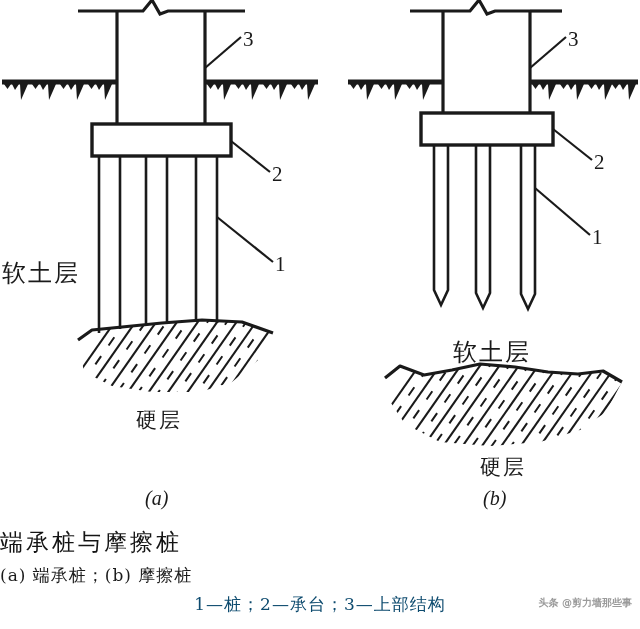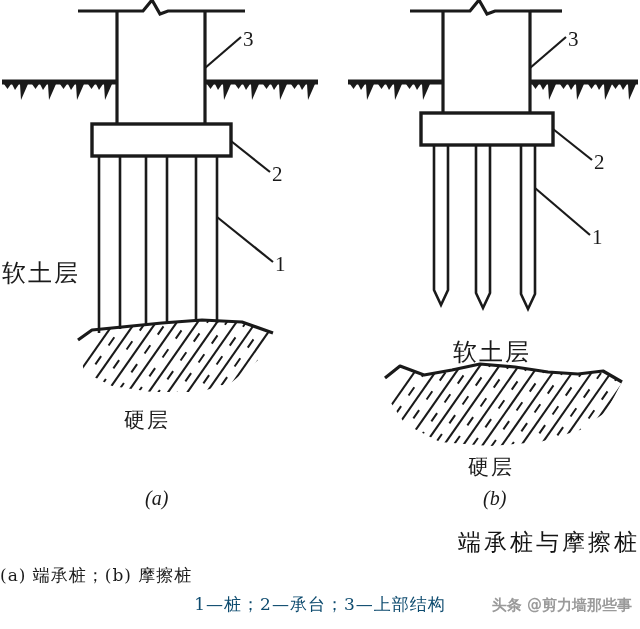--- a/index.html
+++ b/index.html
@@ -38,26 +38,26 @@
   }
   .sub-label {
     position: absolute;
     font-family: "Liberation Serif", "DejaVu Serif", serif;
     font-style: italic;
     color: #1a1a1a;
     font-size: 20px;
     white-space: nowrap;
   }
   .soil-label { font-size: 24px; }
-  .hard-label { font-size: 21px; }
+  .hard-label { font-size: 21px; margin-left: 12px; }
   #caption-title {
     position: absolute;
     left: 0; top: 527px;
     width: 640px;
-    text-align: right;
+    text-align: left;
     font-family: "DejaVu Serif", "Liberation Serif", serif;
     font-size: 23px;
     color: #141414;
     letter-spacing: 3px;
   }
   #caption-parts {
     position: absolute;
     left: 0; top: 564px;
     width: 640px;
     text-align: left;
@@ -74,21 +74,21 @@
     font-family: "DejaVu Serif", "Liberation Serif", serif;
     font-size: 17px;
     color: #0c4a6e;
     letter-spacing: 1px;
   }
   #watermark {
     position: absolute;
     right: 8px;
     top: 596px;
     font-family: "DejaVu Sans", "Liberation Sans", sans-serif;
-    font-size: 15px;
+    font-size: 10px;
     font-weight: bold;
     color: #9a9a9a;
     white-space: nowrap;
     letter-spacing: 0px;
   }
 </style>
 </head>
 <body>
 
 <div id="page">

